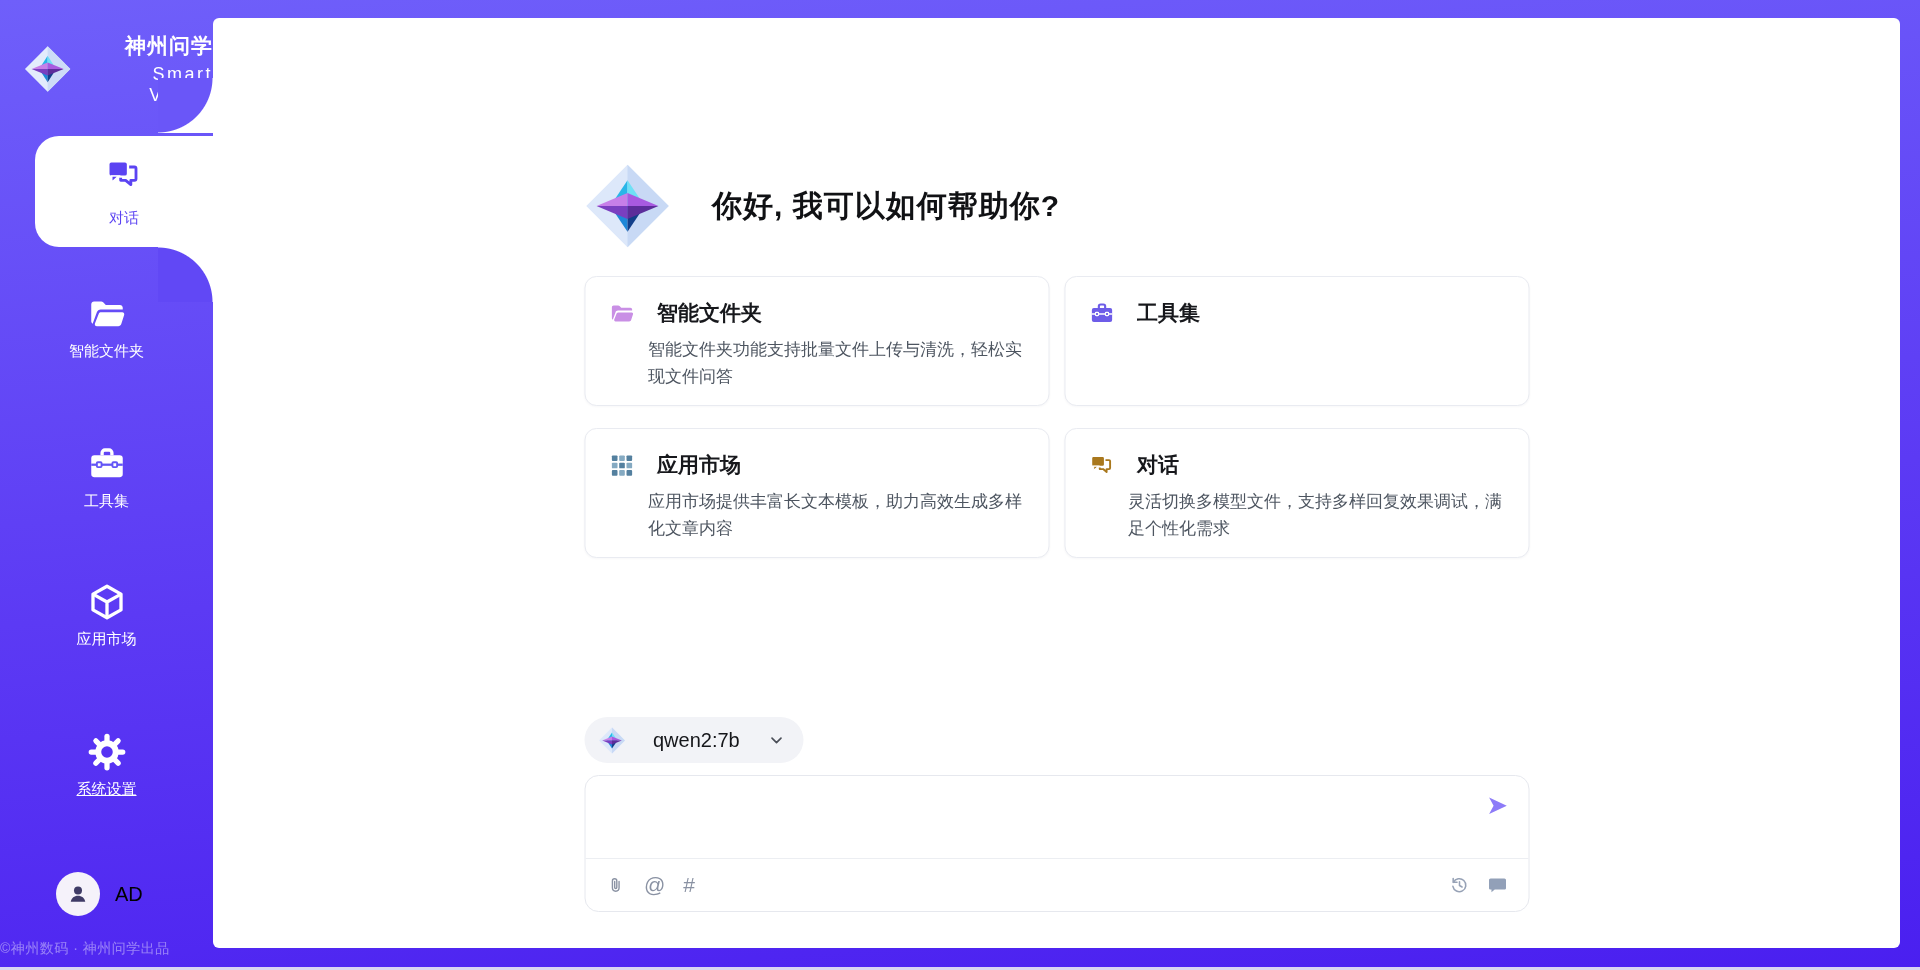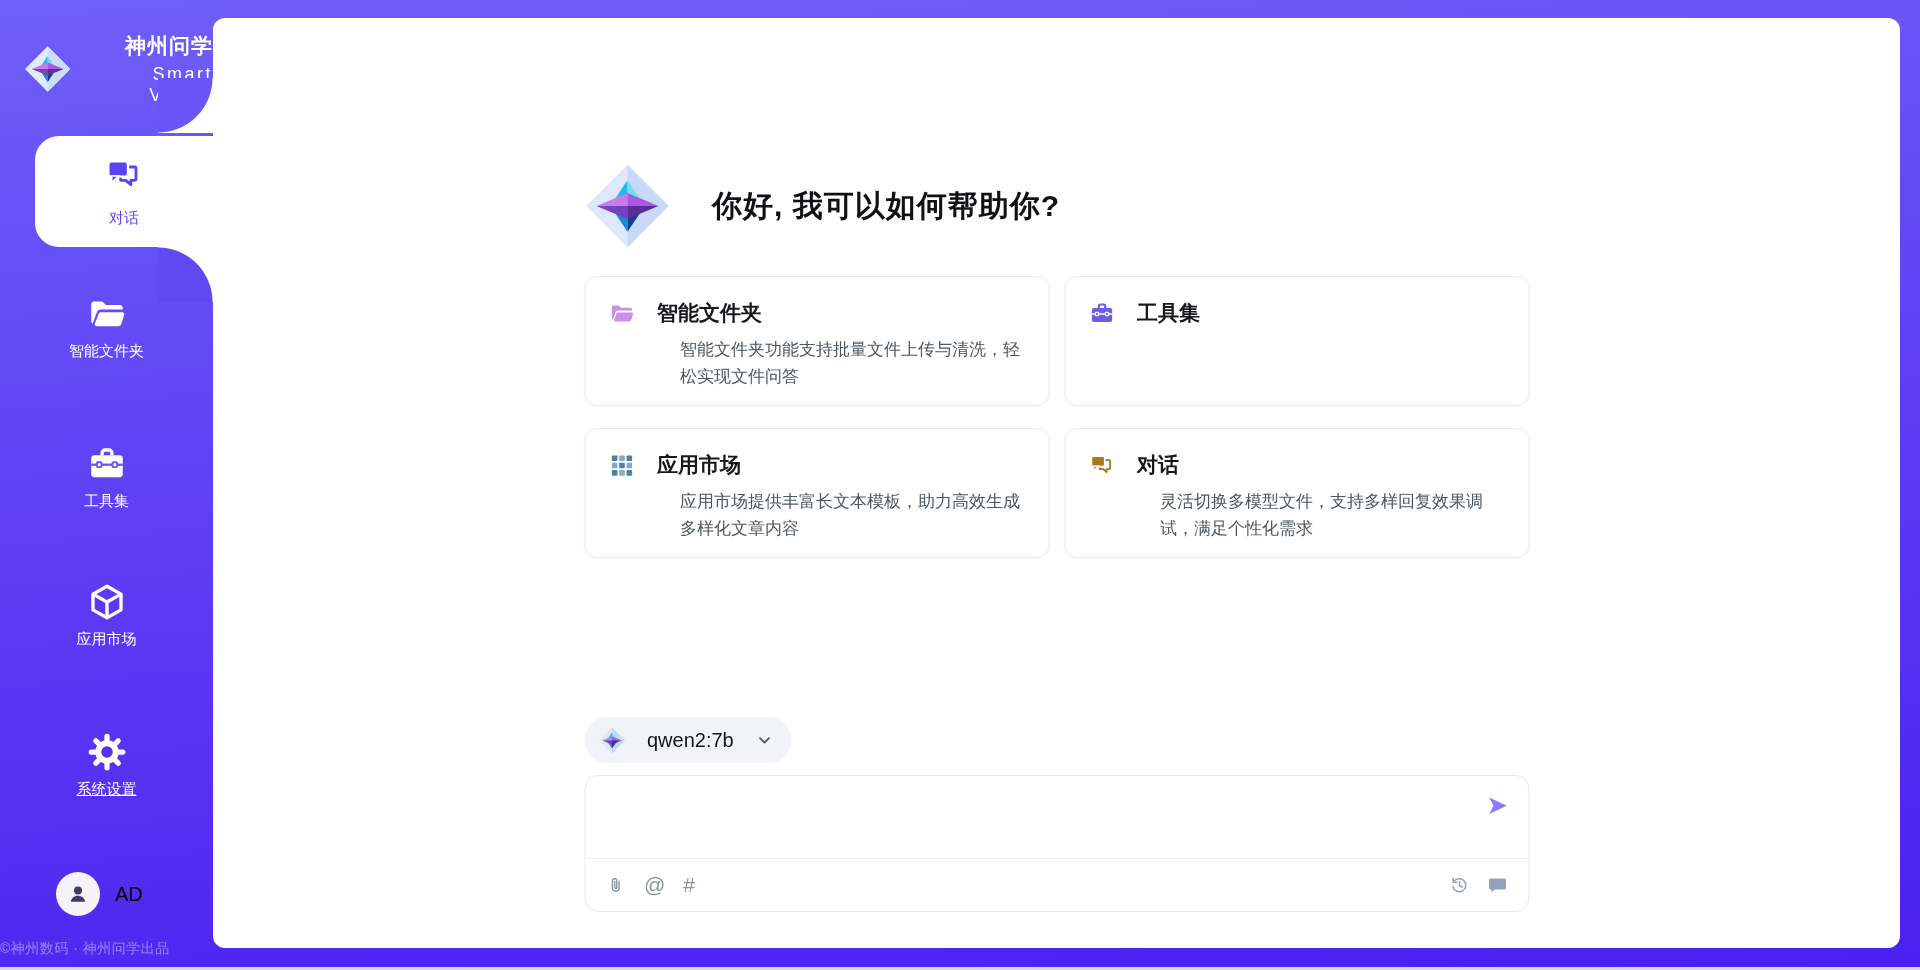--- a/index.html
+++ b/index.html
@@ -5,21 +5,21 @@
   * { margin:0; padding:0; box-sizing:border-box; }
   html,body { width:1920px; height:970px; }
   body {
     font-family:"Liberation Sans","DejaVu Sans",sans-serif;
     background:linear-gradient(175deg,#6f5ffa 0%,#5c3af4 55%,#4a1ff0 100%);
     position:relative; overflow:hidden;
   }
   
   .panel {
     position:absolute; left:213px; top:18px; right:20px; bottom:22px;
-    background:#ffffff; border-radius:12px;
+    background:#ffffff; border-radius:6px;
   }
   .bottom-line { position:absolute; left:0; right:0; bottom:0; height:3px; background:#d9d5f2; }
 
   
   .sidebar { position:absolute; left:0; top:0; width:213px; height:100%; color:#fff; }
   .logo-row { position:absolute; top:32px; left:24px; display:flex; align-items:center; gap:12px;text-align:right; }
   .logo-row svg { width:48px; height:48px; }
   .brand-name { font-size:21px; font-weight:bold; letter-spacing:1px; }
   .brand-sub  { font-size:18px; letter-spacing:2.5px; margin-top:4px; }
 
@@ -61,25 +61,25 @@
 
   .cards { margin-top:27px; display:grid; grid-template-columns:1fr 1fr; gap:22px 15px; }
   .card {
     background:#fff; border:1px solid #e9ebf1; border-radius:12px;
     padding:22px 24px 20px 23px; height:130px; cursor:pointer;
     box-shadow:0 1px 2px rgba(20,20,60,.03);
   }
   .card-head { display:flex; align-items:center; gap:22px; }
   .card-head svg { width:27px; height:27px; flex:0 0 auto; }
   .card-title { font-size:21px; font-weight:bold; color:#17181c; }
-  .card-desc { margin-left:72px; margin-top:9px; font-size:17px; line-height:27px; color:#4d5560; }
+  .card-desc { margin-left:40px; margin-top:9px; font-size:17px; line-height:27px; color:#4d5560; }
 
   .model-row { margin-top:159px; }
   .model-pill {
-    display:inline-flex; align-items:center; gap:22px; height:46px; padding:0 18px 0 14px;
+    display:inline-flex; align-items:center; gap:28px; height:46px; padding:0 18px 0 14px;
     background:#f2f3f7; border-radius:23px; cursor:pointer;
   }
   .model-pill svg.logo { width:27px; height:27px; }
   .model-name { font-size:20px; color:#15161a; }
   .chev { width:18px; height:18px; }
 
   .composer { margin-top:12px; position:relative; height:137px; border:1px solid #e6e8ee; border-radius:14px; background:#fff; }
   .composer textarea {
     position:absolute; left:0; top:0; width:100%; height:84px; border:none; outline:none; resize:none;
     padding:18px 70px 0 21px; font-size:19px; color:#333; font-family:"Liberation Sans","DejaVu Sans",sans-serif;

